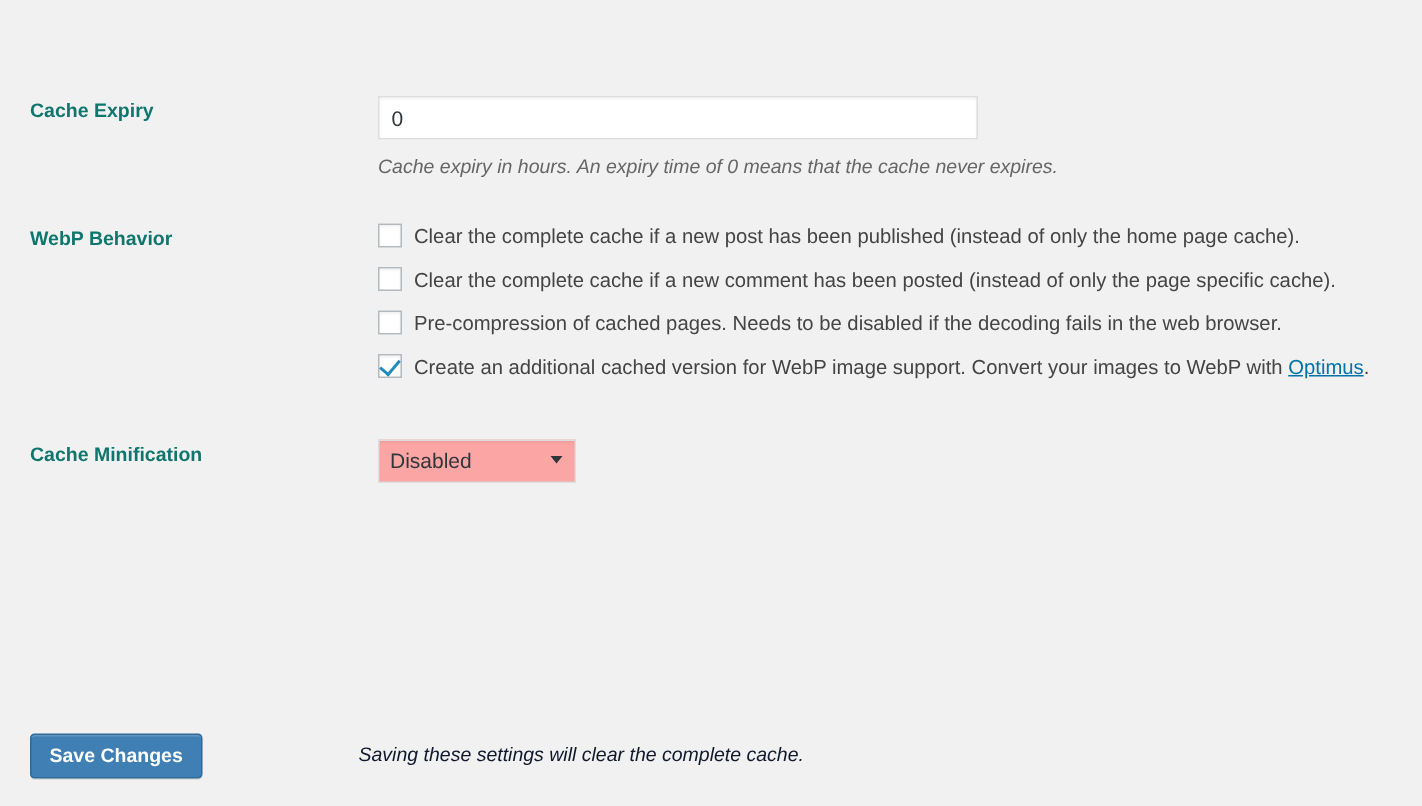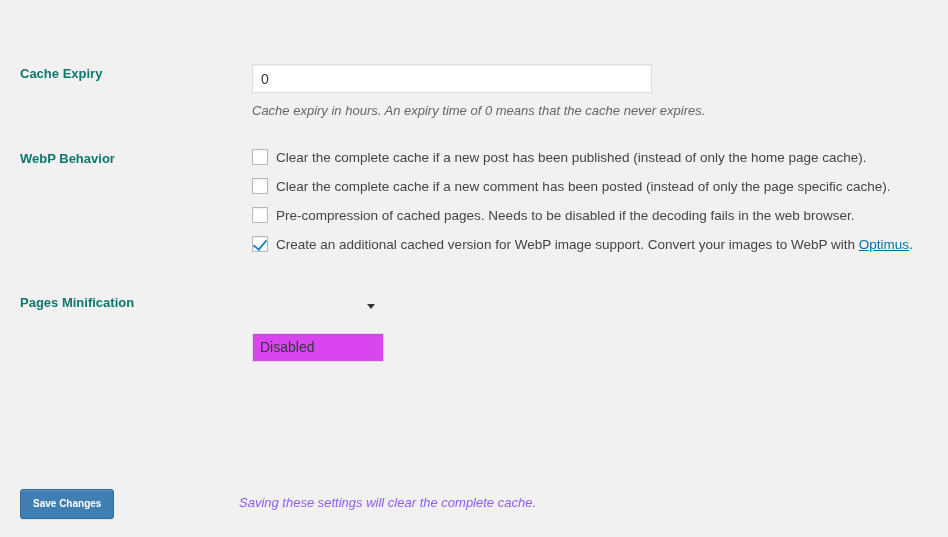--- a/index.html
+++ b/index.html
@@ -140,29 +140,28 @@
     display: inline-block;
   }
   select.minify-select {
     box-sizing: border-box;
     width: 132px;
     height: 29px;
     padding: 2px 24px 2px 7px;
     font-family: "Liberation Sans", sans-serif;
     font-size: 14px;
     color: #32373c;
-    background: #d946ef;
+    background: #fca5a5;
     border: 1px solid #ddd;
     border-radius: 0;
     box-shadow: inset 0 1px 2px rgba(0,0,0,.06);
     -webkit-appearance: none;
     -moz-appearance: none;
     appearance: none;
     outline: none;
-    margin-top: 40px;
   }
   .select-arrow {
     position: absolute;
     right: 9px;
     top: 11px;
     width: 0;
     height: 0;
     border-left: 4px solid transparent;
     border-right: 4px solid transparent;
     border-top: 5px solid #31353a;
@@ -177,38 +176,38 @@
     width: 948px;
     height: 32px;
   }
   .save-button {
     position: absolute;
     left: 20px;
     top: 0;
     height: 30px;
     padding: 0 12px 1px 12px;
     font-family: "Liberation Sans", sans-serif;
-    font-size: 10px;
+    font-size: 13px;
     font-weight: 700;
     color: #fff;
     background: #3f7fb4;
     border: 1px solid #2f6a99;
     border-radius: 3px;
     box-shadow: inset 0 1px 0 rgba(255,255,255,.18), 0 1px 0 rgba(0,0,0,.08);
     cursor: pointer;
     line-height: 28px;
   }
   .submit-note {
     position: absolute;
     left: 239px;
     top: 6px;
     margin: 0;
     font-size: 13px;
     font-style: italic;
-    color: #8b5cf6;
+    color: #0f172a;
     white-space: nowrap;
   }
 </style>
 </head>
 <body>
 
 <div class="wrap">
 
 
   <table class="form-table">
@@ -248,21 +247,21 @@
                 <span>Create an additional cached version for WebP image support. Convert your images to WebP with </span><a href="#">Optimus</a><span>.</span>
               </span>
             </label>
 
           </div>
         </td>
       </tr>
 
 
       <tr>
-        <th>Pages Minification</th>
+        <th>Cache Minification</th>
         <td>
           <span class="select-box">
             <select class="minify-select">
               <option>Disabled</option>
             </select>
             <span class="select-arrow"></span>
           </span>
         </td>
       </tr>
 

